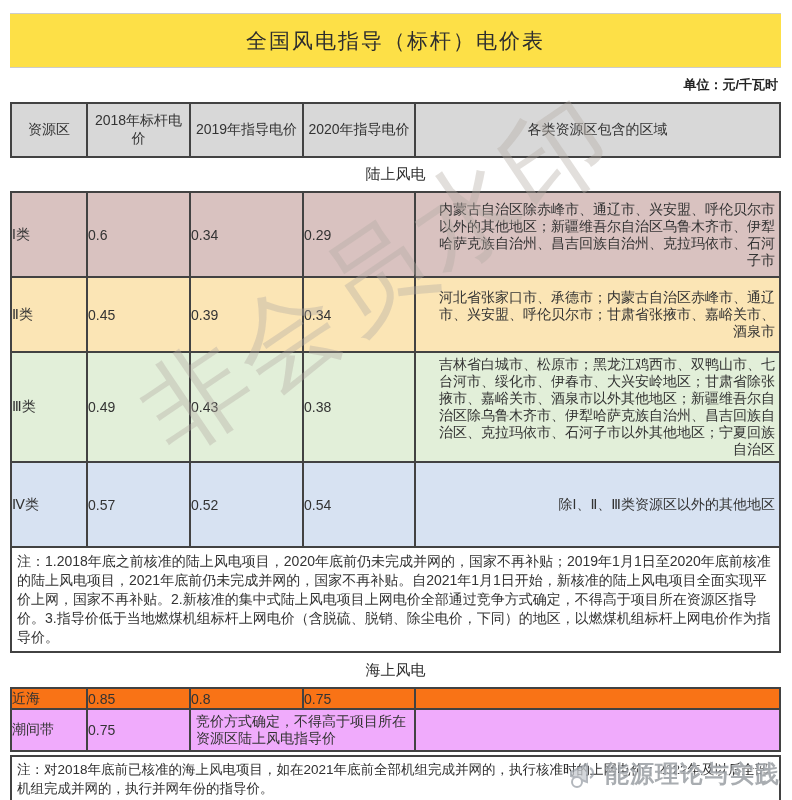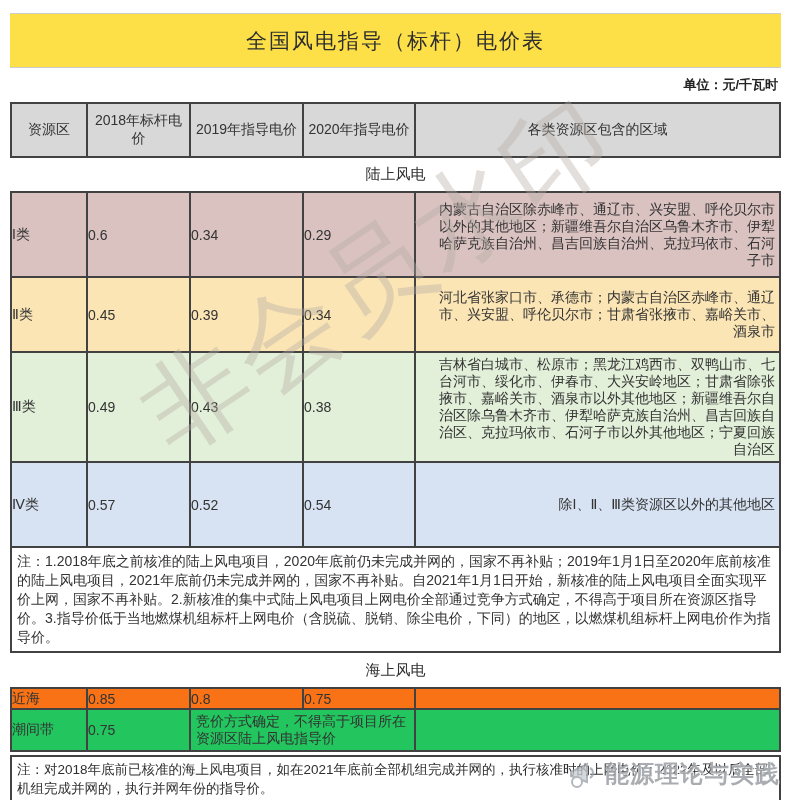--- a/index.html
+++ b/index.html
@@ -59,21 +59,21 @@
     height:33px; display:flex; align-items:center; justify-content:center;
     font-size:15px; color:#2f2f2f; background:#ffffff;
   }
   .section-band.tall { height:34px; }
 
   tr.row-i td { background:#d9c2c0; height:85px; }
   tr.row-ii td { background:#fbe5b5; height:75px; }
   tr.row-iii td { background:#e2efd9; height:85px; }
   tr.row-iv td { background:#d7e2f2; height:85px; }
   tr.row-nearsea td { background:#f97316; height:21px;margin-top:8px; }
-  tr.row-tidal td { background:#22c55e; height:36px; }
+  tr.row-tidal td { background:#f0abfc; height:36px; }
   td.merged {
     text-align:left; font-size:13.5px; line-height:17px;
     padding:3px 4px 3px 5px; color:#2f2f2f;
   }
 
   .note-box {
     margin-top:3px;
     border:2px solid #424242;
     background:#ffffff;
     font-size:13.5px; line-height:19px; color:#2f2f2f;

